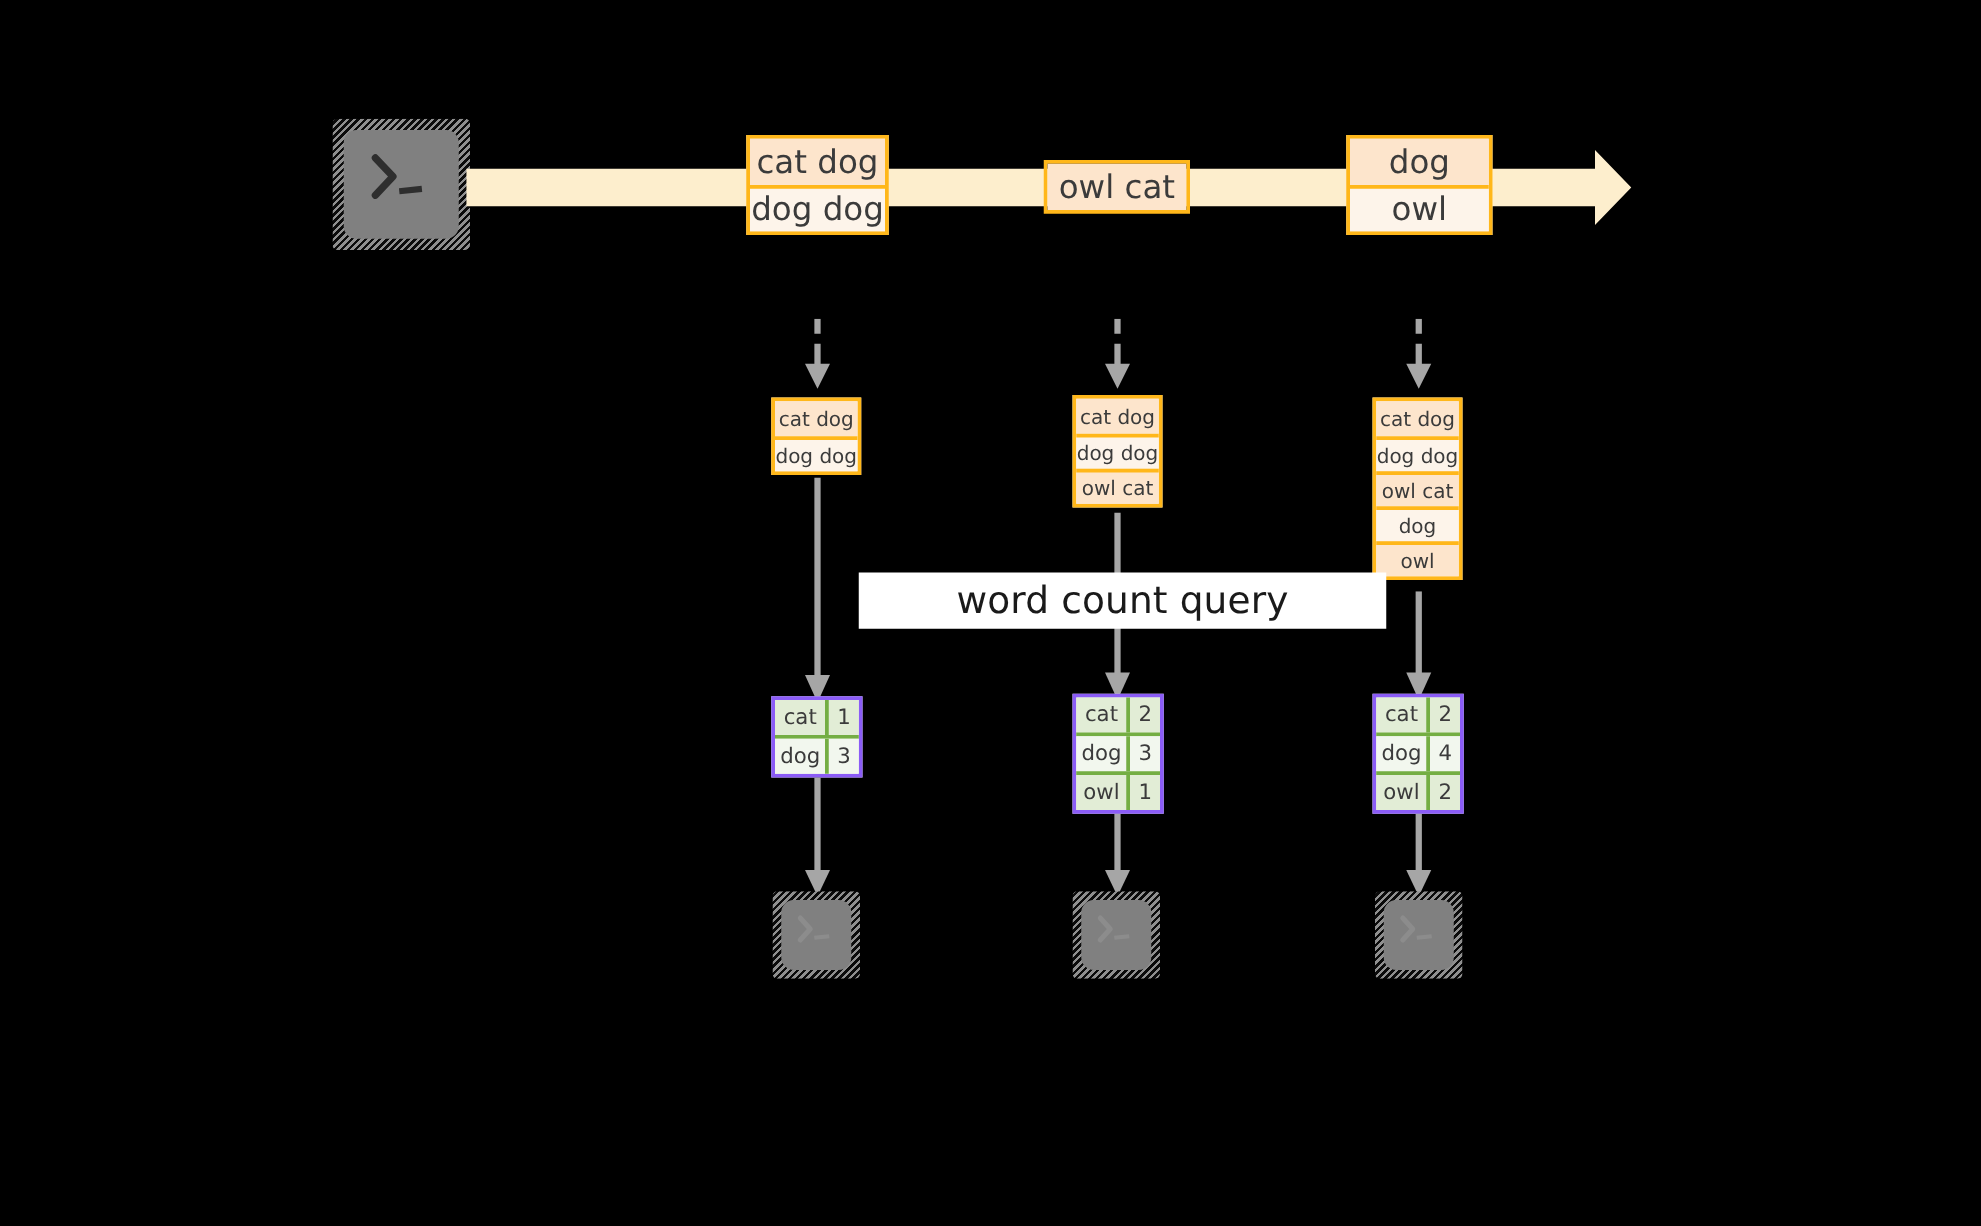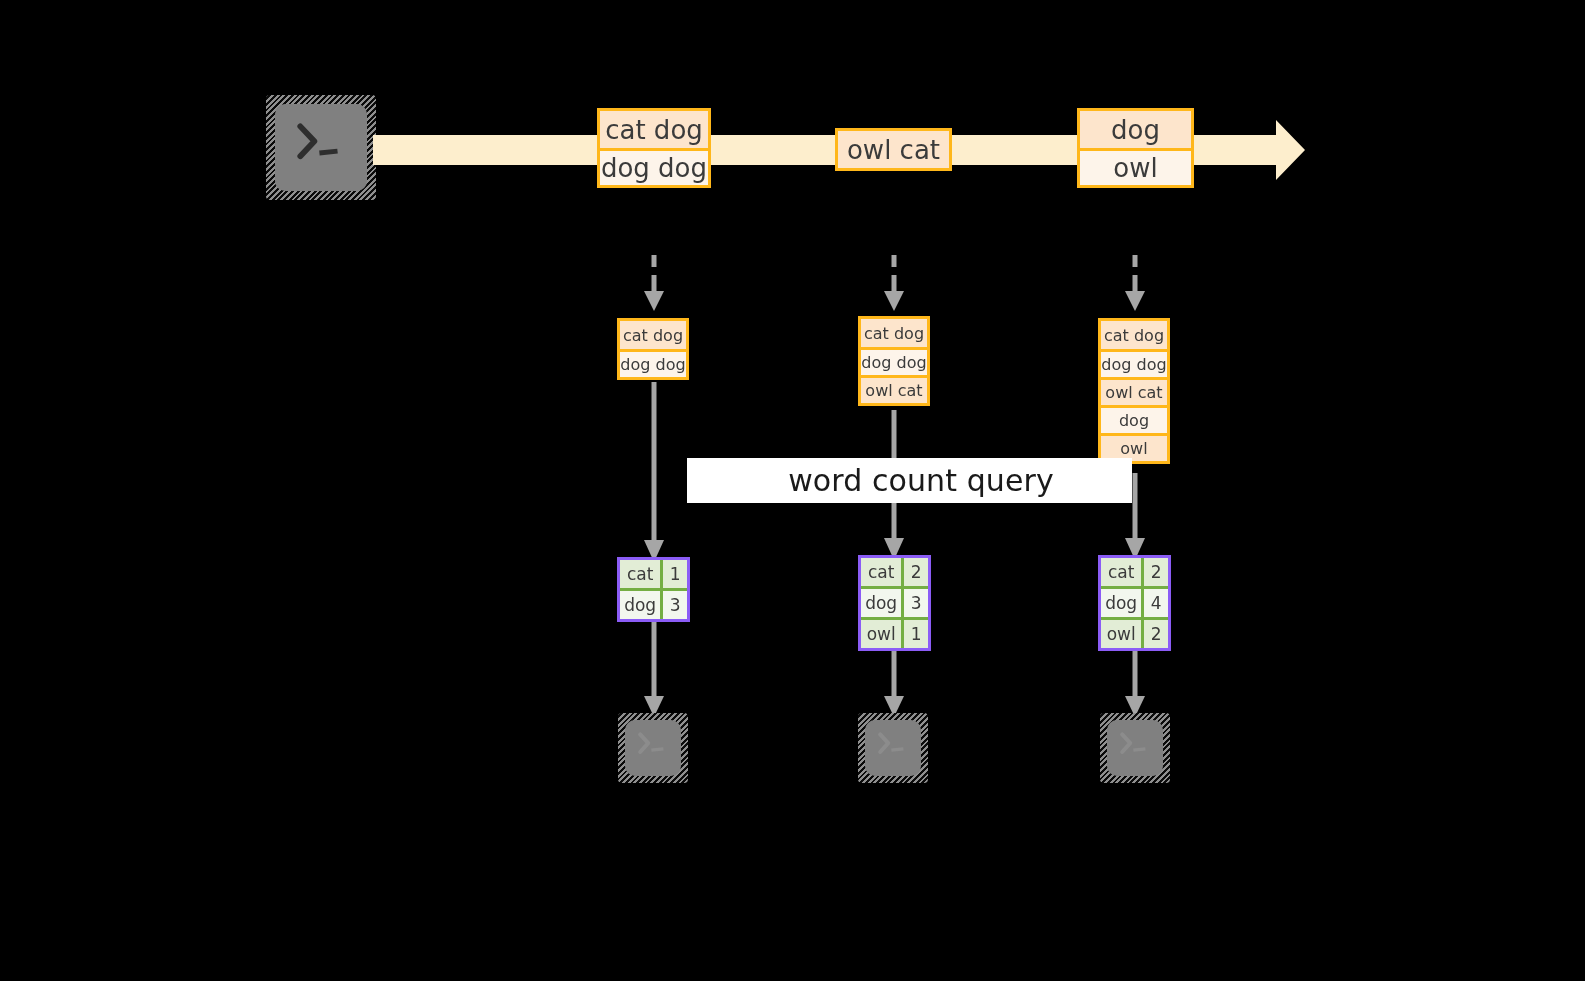--- a/index.html
+++ b/index.html
@@ -236,15 +236,15 @@
   </div>
 
   <div class="term" style="left:1100px;top:713px;width:70px;height:70px;border-width:7px;">
     <div class="inner"></div>
     <svg viewBox="0 0 70 70">
       <path d="M19 18 L29 29 L19 40" fill="none" stroke="#8c8c8c" stroke-width="5" stroke-linecap="round" stroke-linejoin="round"></path>
       <rect x="33" y="35" width="15" height="4" fill="#8c8c8c" transform="rotate(-6 40 37)"></rect>
     </svg>
   </div>
 
-  <div class="qlabel" style="left:687px;top:458px;width:422px;height:45px;padding-left:23px;">word count query</div>
+  <div class="qlabel" style="left:687px;top:458px;width:422px;height:45px;">word count query</div>
 
 </div>
 
 </body></html>

